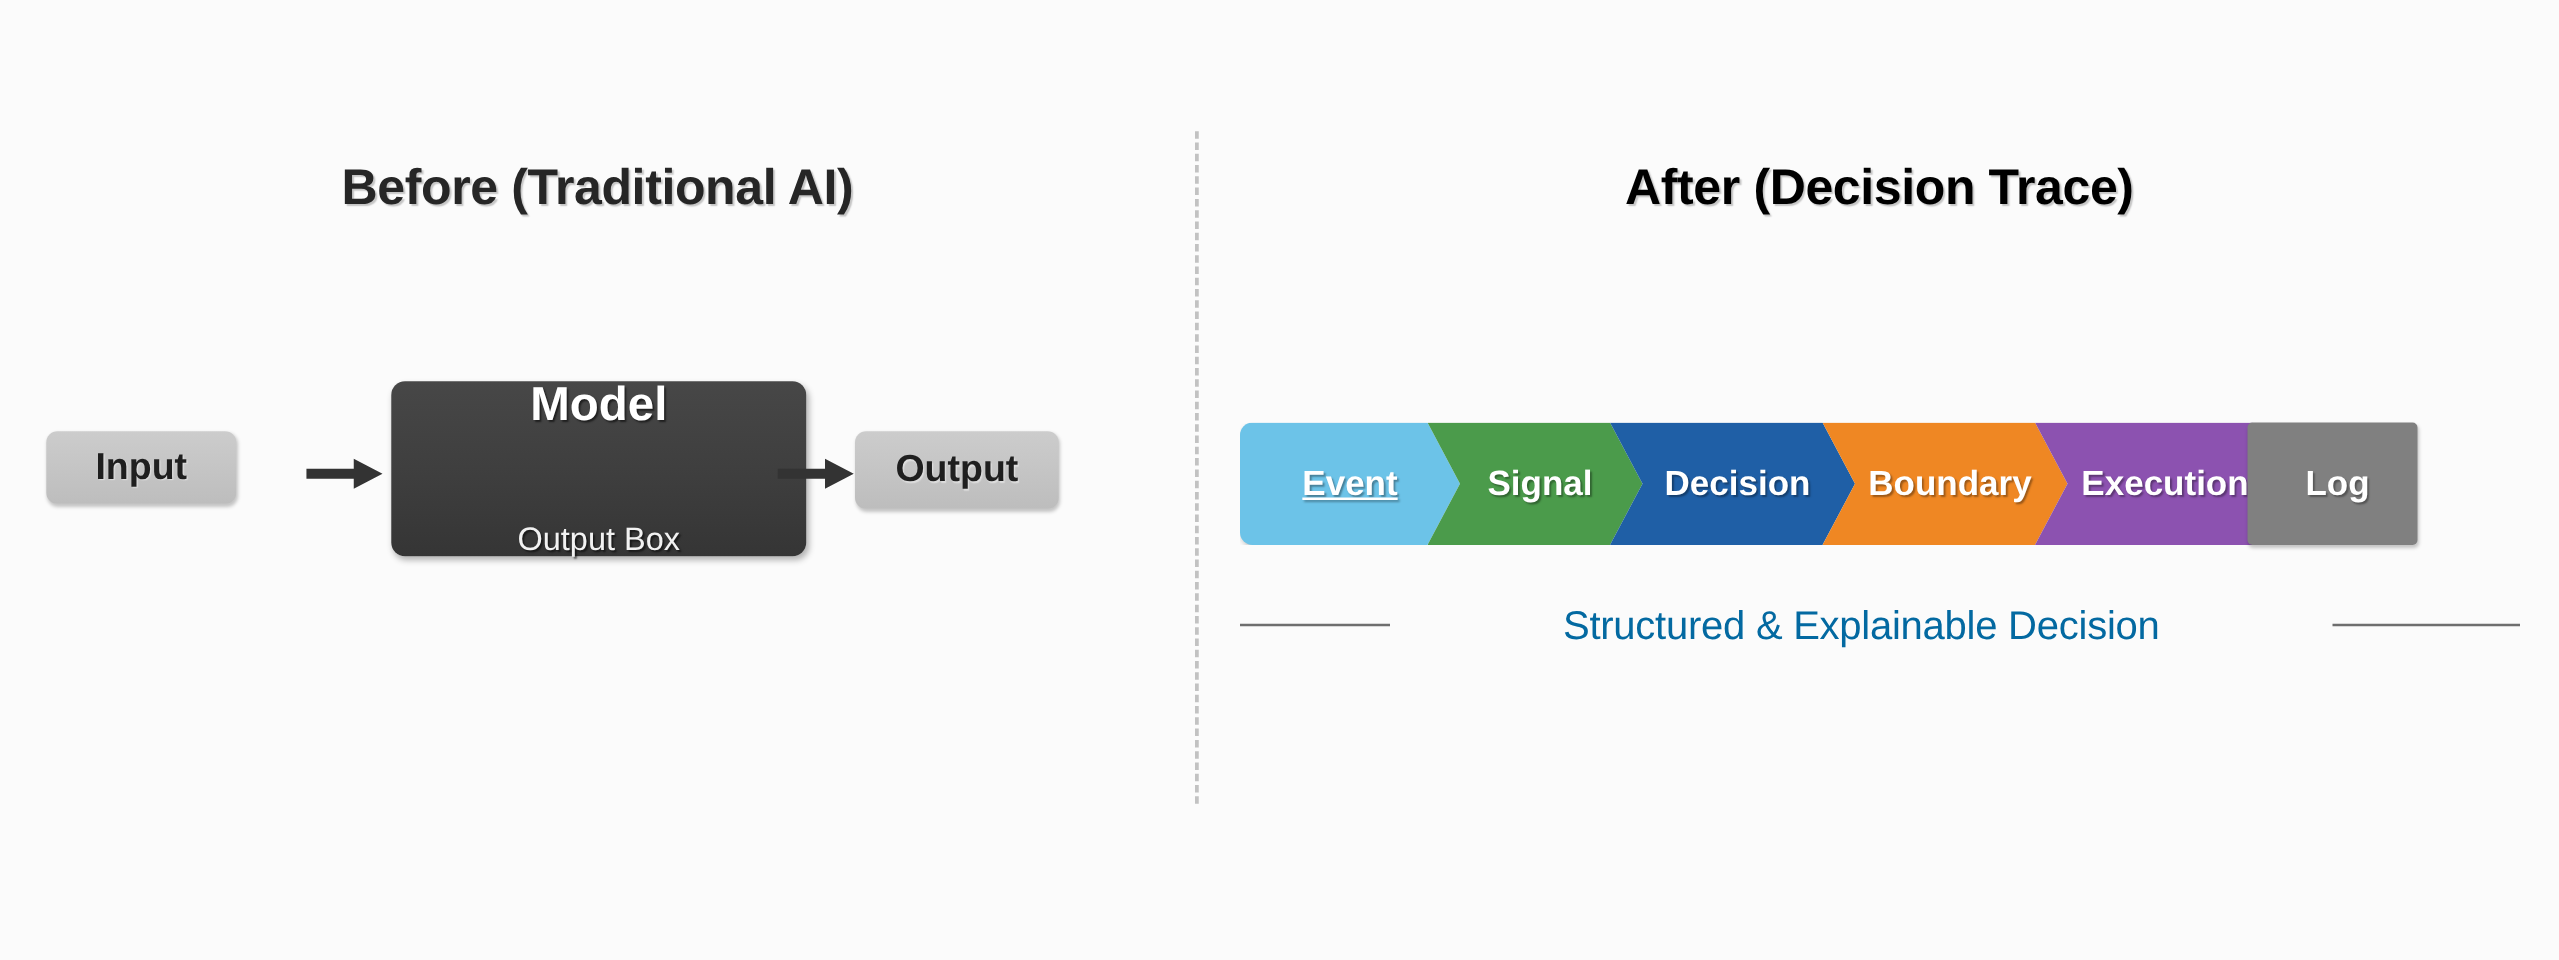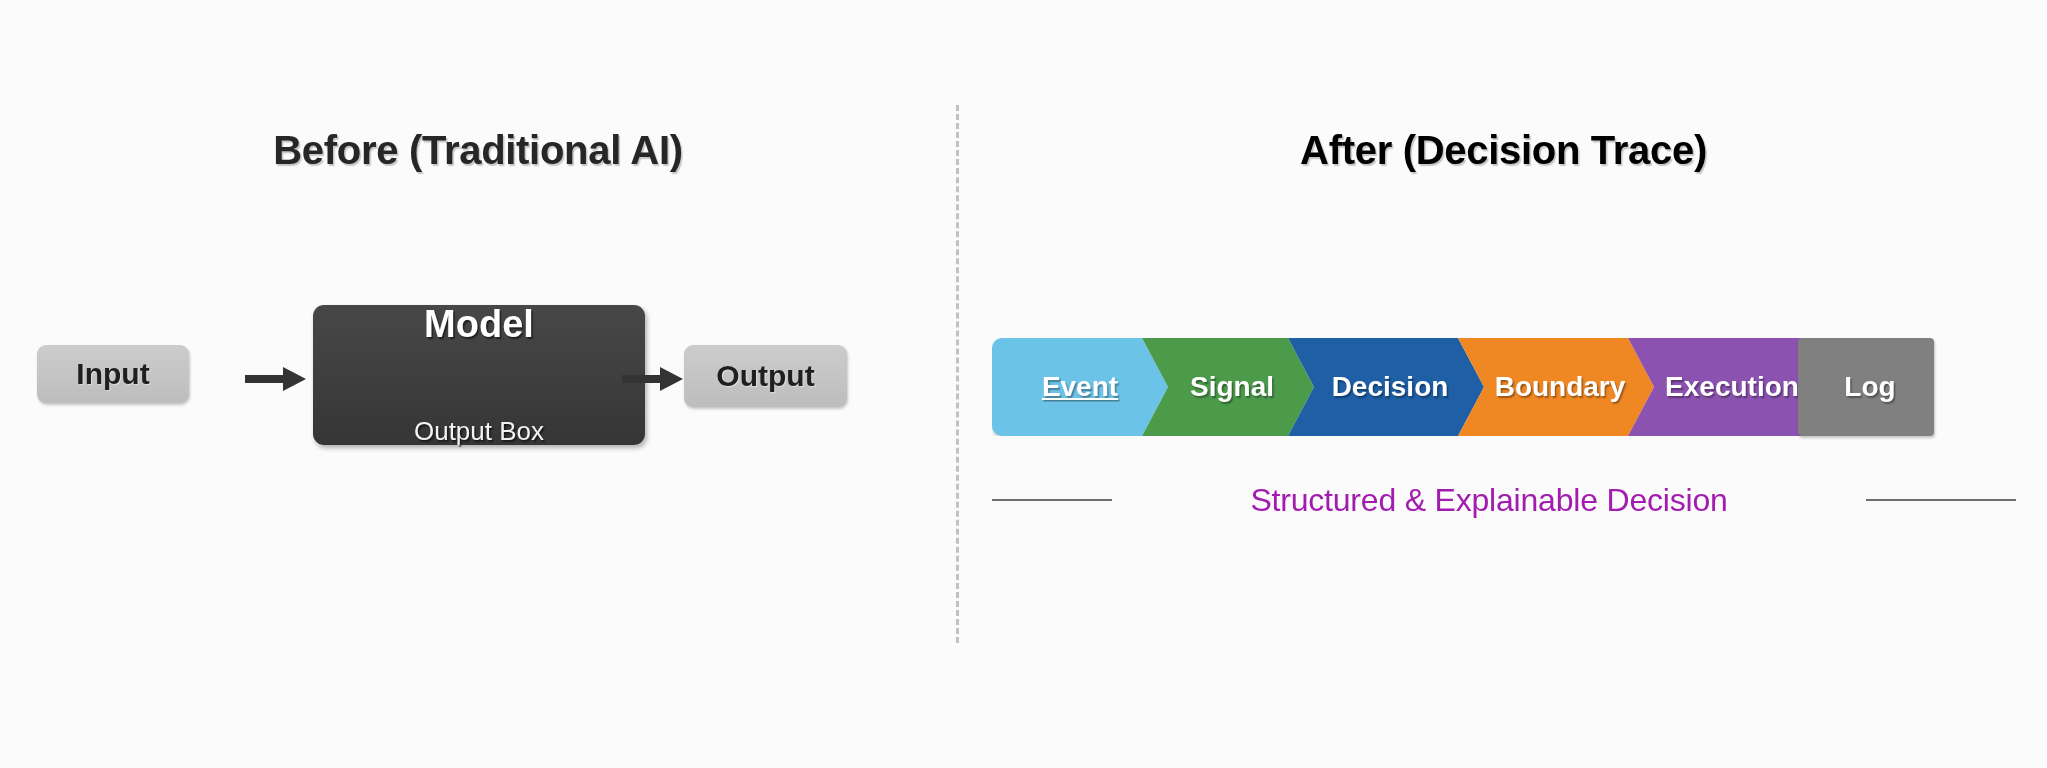--- a/index.html
+++ b/index.html
@@ -221,18 +221,18 @@
         <span class="chev-label">Execution</span>
       </div>
       <div class="chev box-shape" style="left: 806px; width: 136px; background: rgb(128, 128, 128);">
         <span class="chev-label">Log</span>
       </div>
     </div>
 
   <div id="caption-row">
     <div class="rule left" style="background: rgb(110, 110, 110);"></div>
     <div class="spacer"></div>
-    <div id="caption-text" style="color: #a21caf;">Structured &amp; Explainable Decision</div>
+    <div id="caption-text" style="color: #0369a1;">Structured &amp; Explainable Decision</div>
     <div class="spacer"></div>
     <div class="rule right" style="background: rgb(110, 110, 110);"></div>
   </div>
 
 </div>
 
 </body></html>

